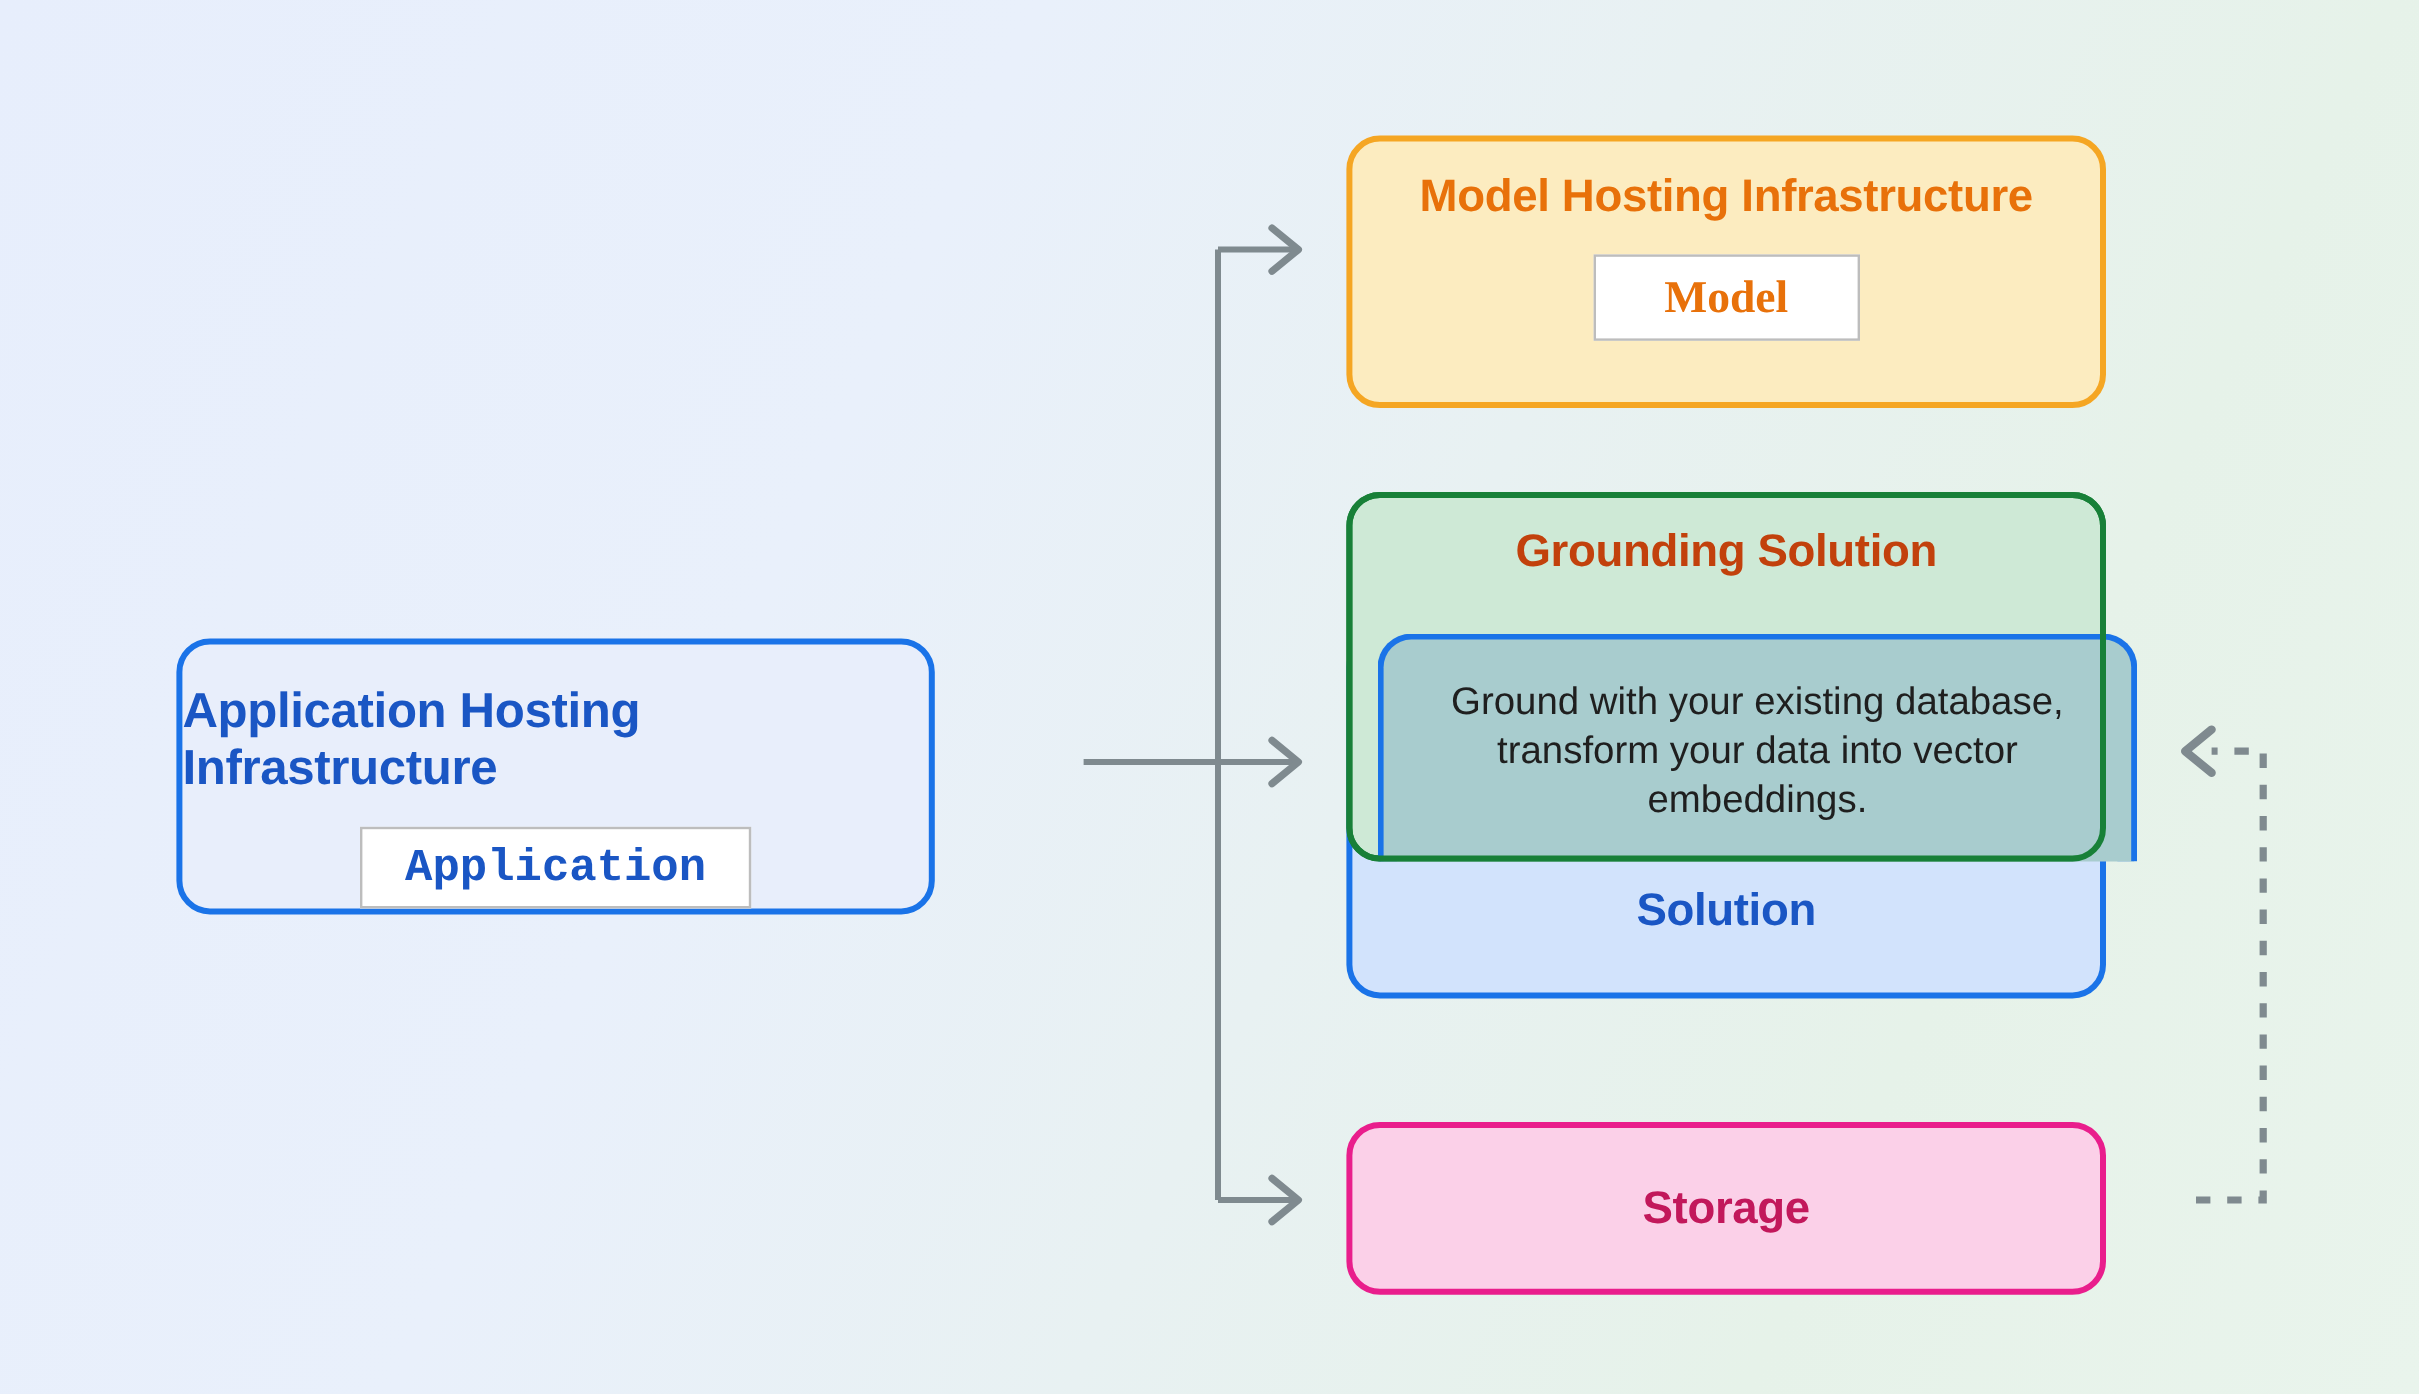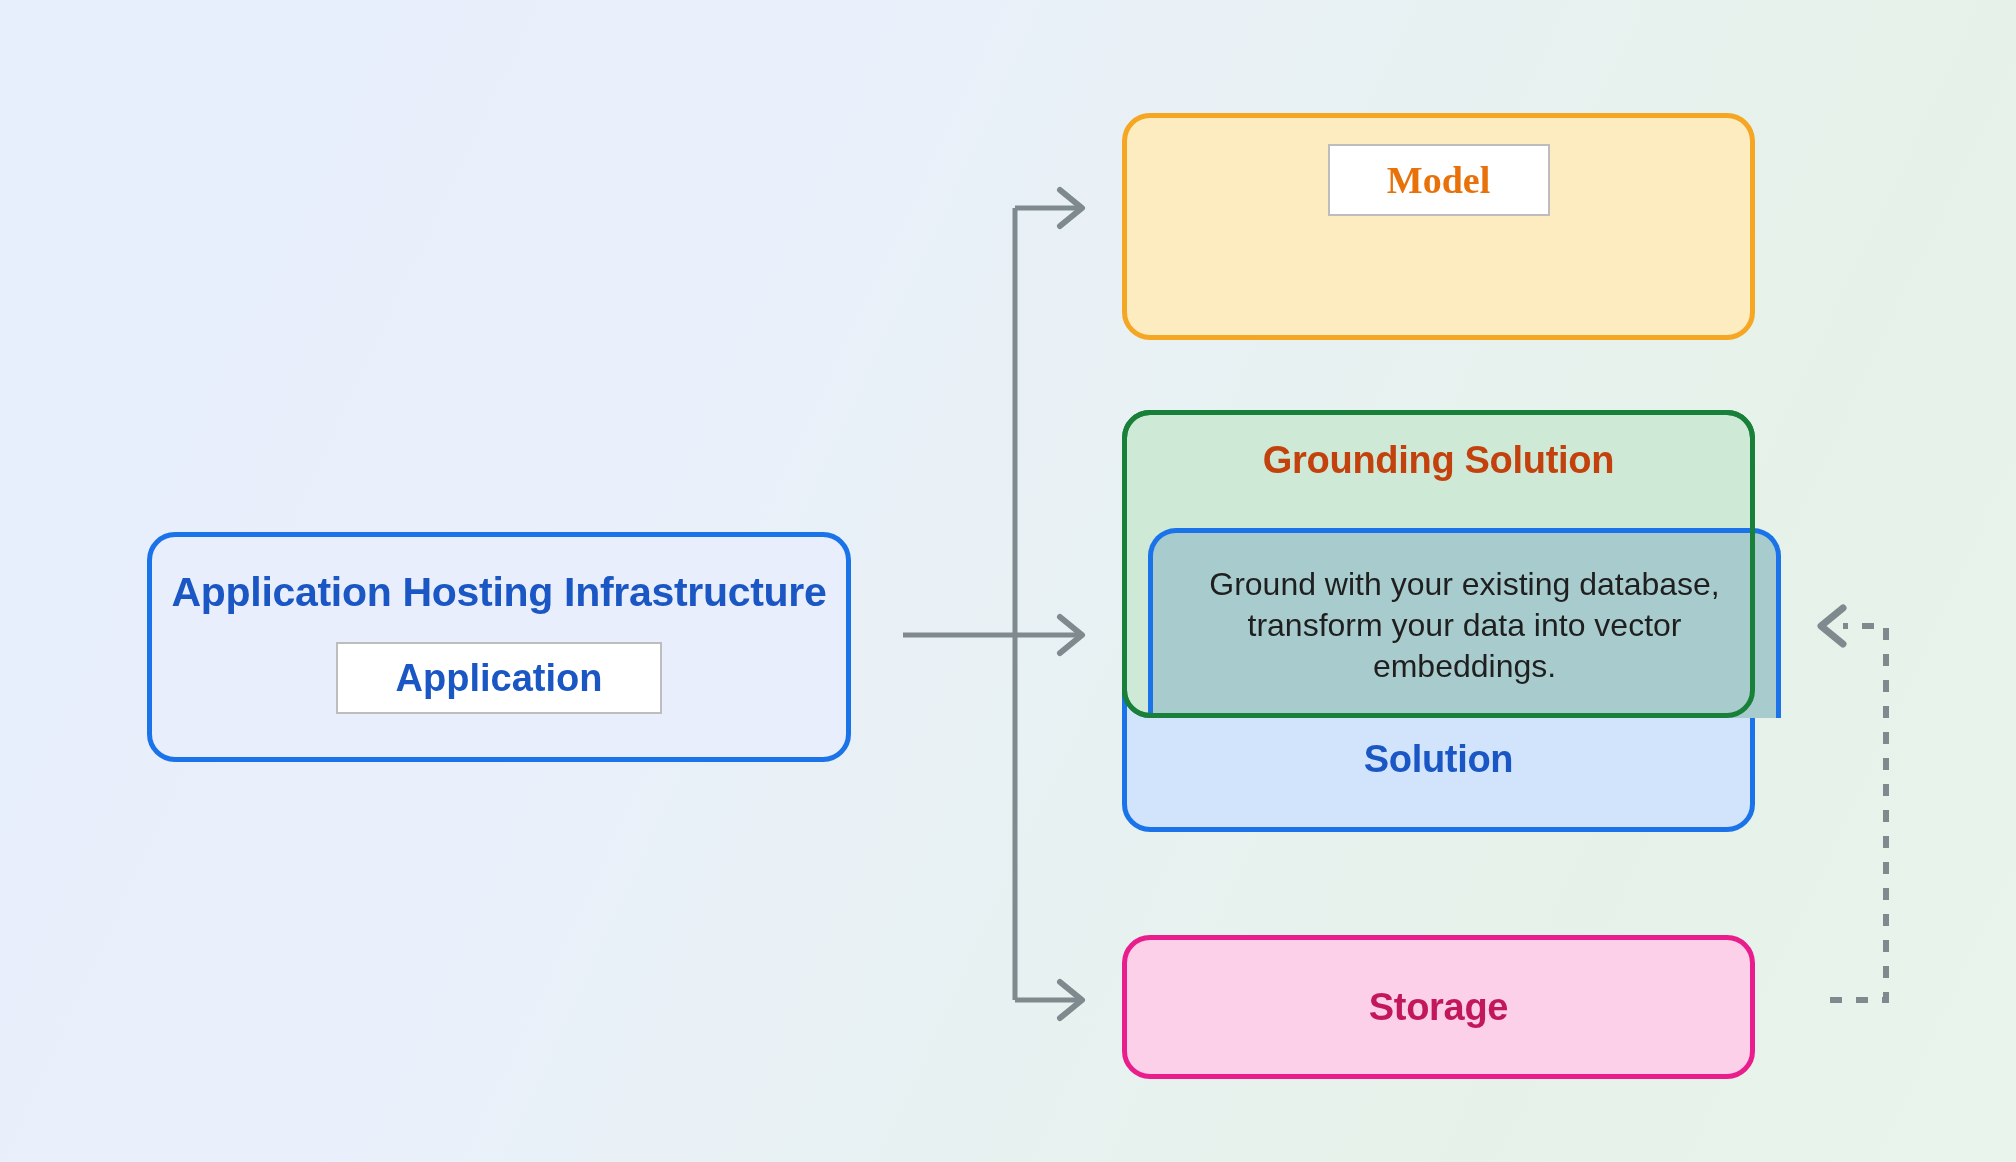--- a/index.html
+++ b/index.html
@@ -25,21 +25,21 @@
     box-sizing: border-box;
     display: flex;
     flex-direction: column;
     align-items: center;
   }
 
   
   #app-host {
     left: 147px;
     top: 532px;
-    width: 704px;
+    width: 632px;
     height: 230px;
     background: #e8eefb;
     border: 5px solid #1a73e8;
     border-radius: 28px;
   }
   #app-host .box-title {
     margin-top: 32px;
     font-size: 41px;
     font-weight: bold;
     color: #1a56c4;
@@ -52,20 +52,21 @@
     align-items: center;
     justify-content: center;
     font-weight: bold;
   }
   #app-chip {
     margin-top: 26px;
     width: 322px;
     height: 68px;
     font-size: 38px;
     color: #1a56c4;
+    font-family: Liberation Mono, monospace;
   }
 
   
   #model-host {
     left: 1122px;
     top: 113px;
     width: 633px;
     height: 227px;
     background: #fcecc0;
     border: 5px solid #f5a623;
@@ -227,20 +228,21 @@
   </svg>
 
   <div class="box" id="app-host">
     <div class="box-title">Application Hosting Infrastructure</div>
     <div class="inner-chip" id="app-chip">
       <span>Application</span>
     </div>
   </div>
 
   <div class="box" id="model-host">
+    <div class="box-title">Model Hosting Infrastructure</div>
     <div class="inner-chip" id="model-chip">
       <span>Model</span>
     </div>
   </div>
 
   <div class="box" id="grounding">
     <div class="box-title">Grounding Solution</div>
   </div>
 
   <div class="box" id="database">

